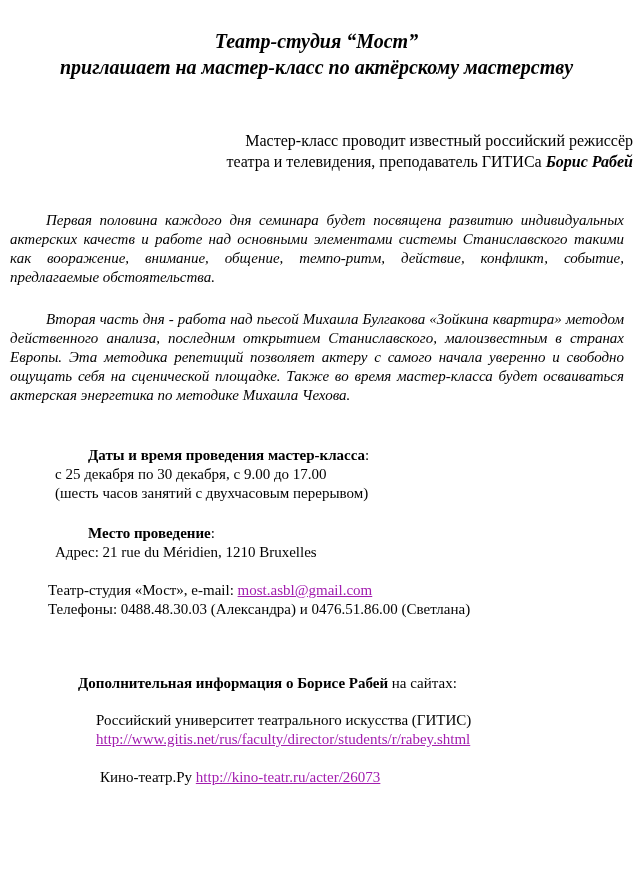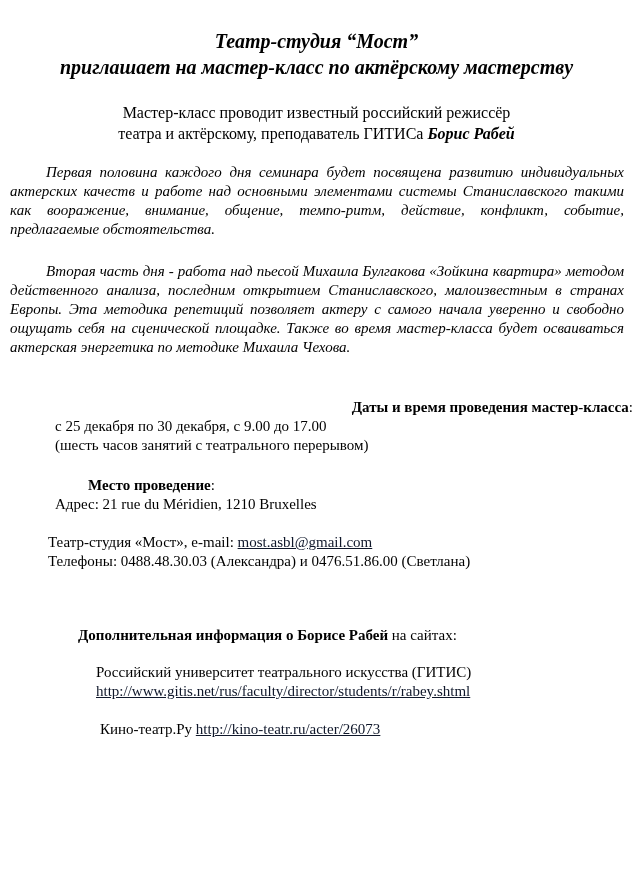--- a/index.html
+++ b/index.html
@@ -18,79 +18,79 @@
   }
   .title {
     margin: 28px 0 0 0;
     text-align: center;
     font-size: 20px;
     line-height: 26px;
     font-weight: bold;
     font-style: italic;
   }
   .subtitle {
-    margin: 22px 0 0 0;
-    text-align: center;
+    margin: 50px 0 0 0;
+    text-align: right;
     font-size: 16px;
     line-height: 21px;
   }
   .subtitle b { font-style: italic; }
   .para {
     margin: 0 9px 0 10px;
     text-align: justify;
     font-style: italic;
     font-size: 15px;
     line-height: 19px;
     text-indent: 36px;
   }
-  .para-first { margin-top: 19px; }
+  .para-first { margin-top: 39px; }
   .para-second { margin-top: 23px; }
   .line {
     font-size: 15px;
     line-height: 19px;
   }
   .heading { font-weight: normal; }
   .heading b { font-weight: bold; }
   .ml-heading { margin-left: 88px; }
   .ml-sub { margin-left: 55px; }
-  .schedule-heading { margin-top: 41px; text-align: right; }
+  .schedule-heading { margin-top: 41px; }
   .venue-heading { margin-top: 21px; }
   .participants { margin-top: 17px; text-align: center; }
   .contacts { margin: 19px 0 0 48px; }
   .extra-heading { margin: 55px 0 0 78px; }
   .site1 { margin: 18px 0 0 96px; }
   .site2 { margin: 19px 0 0 100px; }
   a.doc-link {
-    color: #0f172a;
+    color: #a21caf;
     text-decoration: underline;
     cursor: pointer;
   }
 </style>
 </head>
 <body>
 
 <div class="page">
 
   <div class="title">
     <div>Театр-студия “Мост”</div>
     <div>приглашает на мастер-класс по актёрскому мастерству</div>
   </div>
 
   <div class="subtitle">
     <div>Мастер-класс проводит известный российский режиссёр</div>
-    <div><span>театра и актёрскому, преподаватель ГИТИСа </span><b>Борис Рабей</b></div>
+    <div><span>театра и телевидения, преподаватель ГИТИСа </span><b>Борис Рабей</b></div>
   </div>
 
   <div class="para para-first">Первая половина каждого дня семинара будет посвящена развитию индивидуальных актерских качеств и работе над основными элементами системы Станиславского такими как вооражение, внимание, общение, темпо-ритм, действие, конфликт, событие, предлагаемые обстоятельства.</div>
 
   <div class="para para-second">Вторая часть дня - работа над пьесой Михаила Булгакова «Зойкина квартира» методом действенного анализа, последним открытием Станиславского, малоизвестным в странах Европы. Эта методика репетиций позволяет актеру с самого начала уверенно и свободно ощущать себя на сценической площадке. Также во время мастер-класса будет осваиваться актерская энергетика по методике Михаила Чехова.</div>
 
   <div class="line ml-heading schedule-heading heading"><b>Даты и время проведения мастер-класса</b><span>:</span></div>
   <div class="line ml-sub">с 25 декабря по 30 декабря, с 9.00 до 17.00</div>
-  <div class="line ml-sub">(шесть часов занятий с театрального перерывом)</div>
+  <div class="line ml-sub">(шесть часов занятий с двухчасовым перерывом)</div>
 
   <div class="line ml-heading venue-heading heading"><b>Место проведение</b><span>:</span></div>
   <div class="line ml-sub">Адрес: 21 rue du Méridien, 1210 Bruxelles</div>
 
 
   <div class="contacts">
     <div class="line"><span>Театр-студия «Мост», e-mail: </span><a class="doc-link" href="#">most.asbl@gmail.com</a></div>
     <div class="line">Телефоны: 0488.48.30.03 (Александра) и 0476.51.86.00 (Светлана)</div>
   </div>
 

